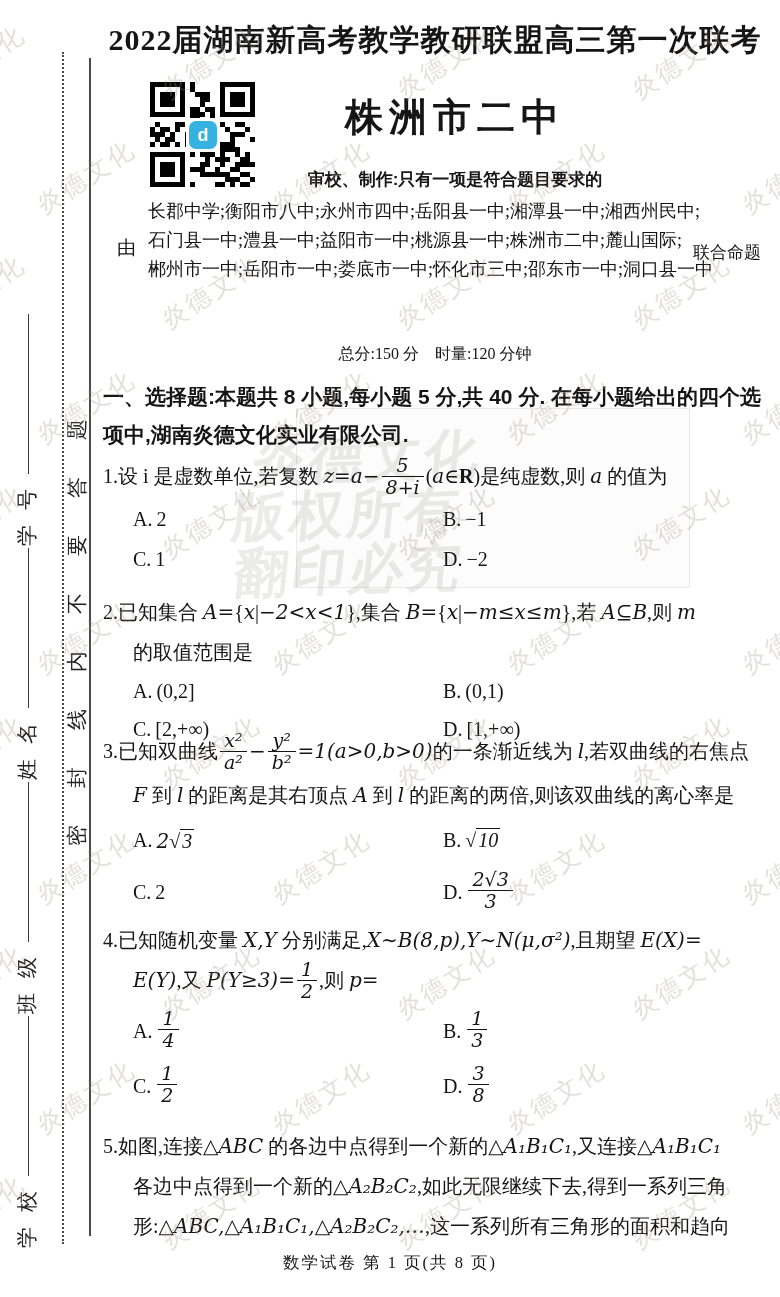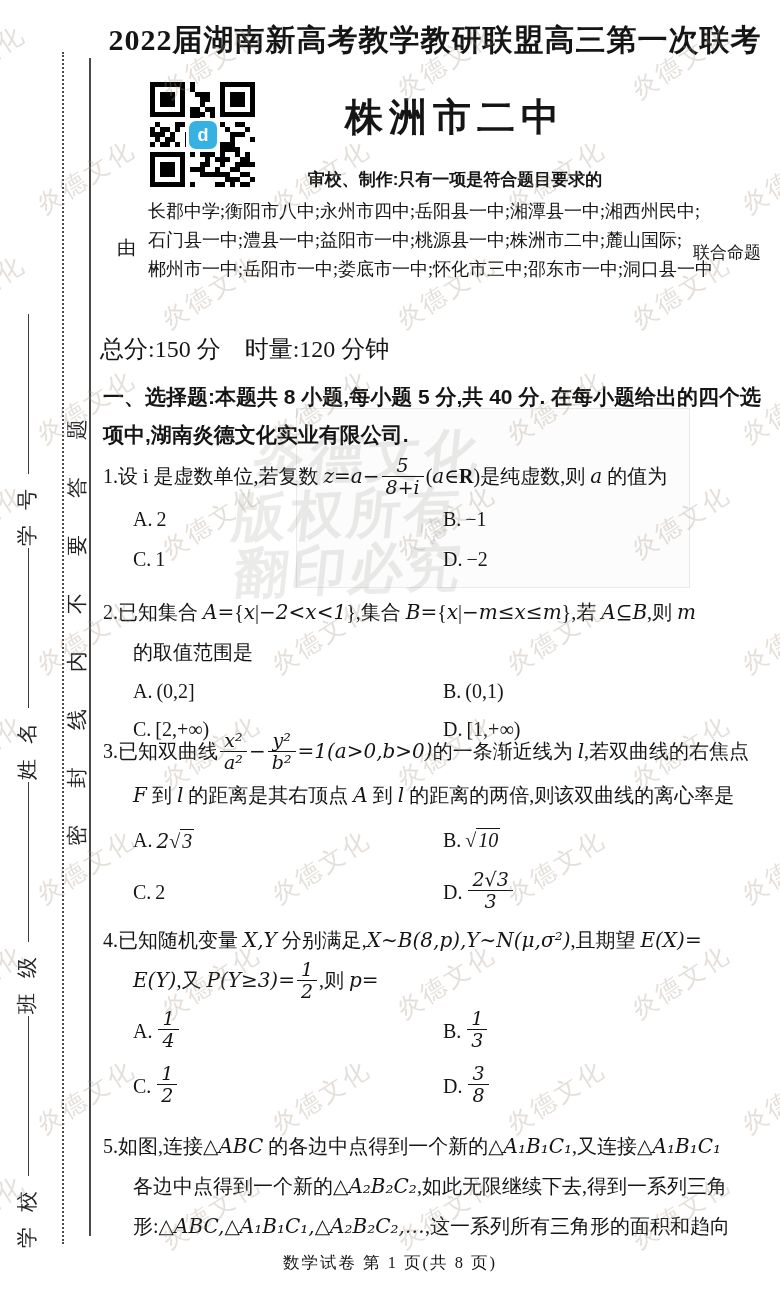--- a/index.html
+++ b/index.html
@@ -26,21 +26,21 @@
     display:flex;align-items:center;justify-content:center;}
   .paper-title{left:140px;top:92px;width:630px;text-align:center;font-size:38px;font-weight:bold;
     font-family:"Liberation Sans","DejaVu Sans",sans-serif;letter-spacing:6px;}
   .producer{left:140px;top:168px;width:630px;text-align:center;font-size:17px;font-weight:bold;
     font-family:"Liberation Sans","DejaVu Sans",sans-serif;}
   .by-label{left:117px;top:235px;font-size:19px;}
   .school-block{left:148px;top:197px;width:545px;font-size:18px;}
   .school-line{line-height:29px;white-space:nowrap;}
   .school-line.centered{text-align:center;white-space:normal;}
   .joint-label{left:693px;top:241px;width:76px;font-size:17px;}
-  .score-time{left:100px;top:333px;width:670px;text-align:left;font-size:24px;}
+  .score-time{left:100px;top:344px;width:670px;text-align:center;font-size:16px;}
   
   .section-title{left:103px;top:378px;width:672px;font-size:21px;font-weight:bold;line-height:38px;
     font-family:"Liberation Sans","DejaVu Sans",sans-serif;}
   .qblock{left:103px;width:672px;font-size:20px;}
   .qline{line-height:40px;min-height:40px;}
   .qline + .qline{padding-left:30px;}
   .opts{display:grid;grid-template-columns:310px 1fr;padding-left:30px;}
   .opt{display:flex;align-items:center;}
   .opt .olabel{margin-right:4px;}
   .footer{left:0;top:1252px;width:780px;text-align:center;font-size:16.5px;letter-spacing:2px;}

